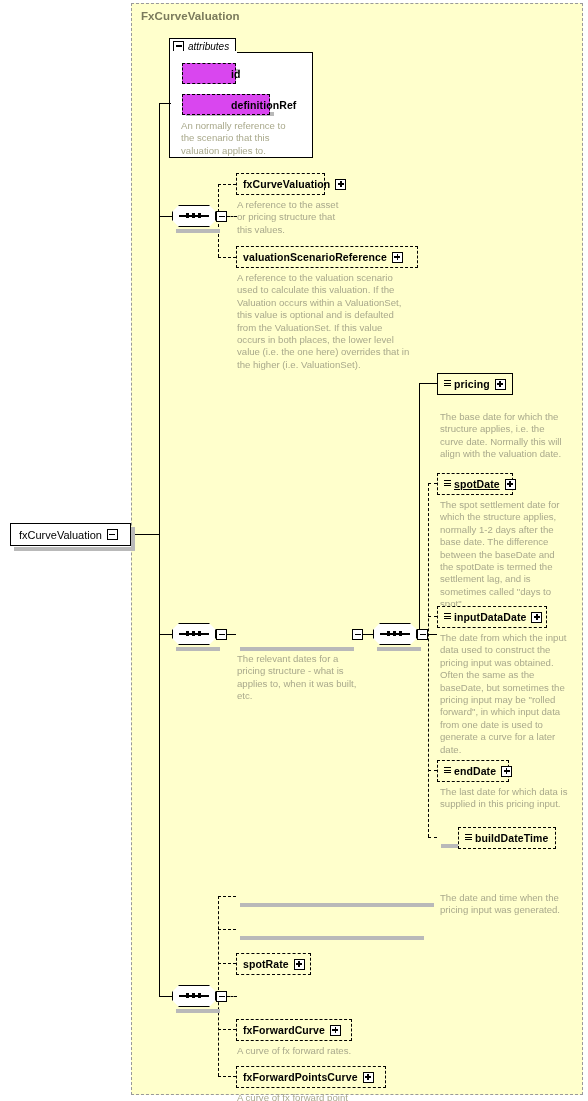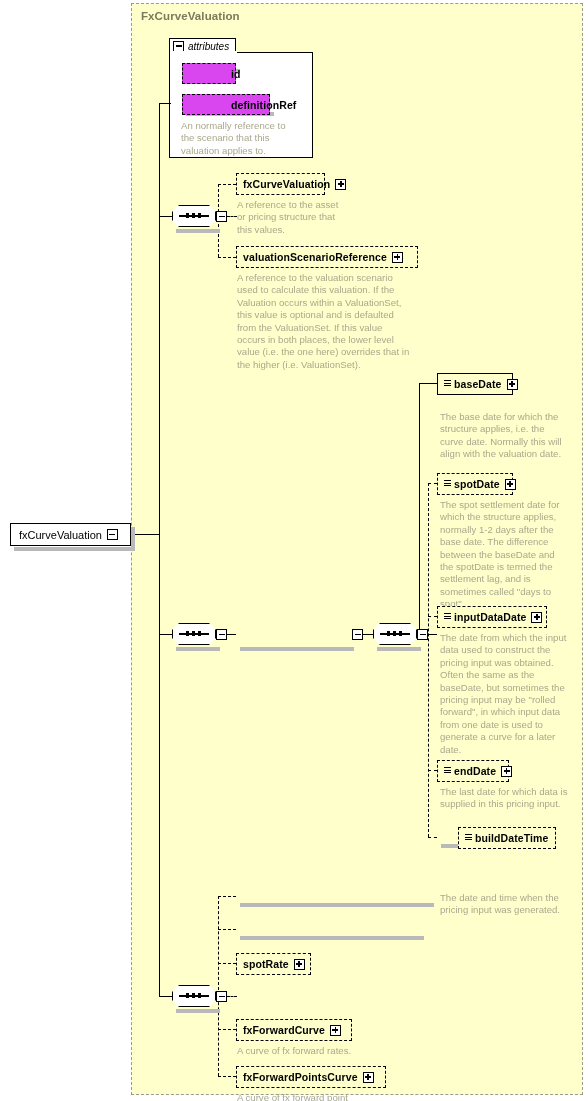--- a/index.html
+++ b/index.html
@@ -290,20 +290,21 @@
         <b></b>
         <b></b>
       </div>
   </div>
   <div class="exp-out" style="left:216px;top:629px;"></div>
 
   <div class="ln h" style="left:227px;top:634px;width:9px;"></div>
 
   <div class="shadow" style="left:240px;top:647px;width:114px;height:4px;"></div>
   <div class="exp-out" style="left:352px;top:629px;"></div>
+  <div class="anno" style="left:237px;top:653px;width:122px;">The relevant dates for a pricing structure - what is applies to, when it was built, etc.</div>
 
   <div class="ln h" style="left:363px;top:634px;width:10px;"></div>
 
   <div class="shadow" style="left:377px;top:647px;width:44px;height:4px;"></div>
   <div class="seq" style="left:373px;top:623px;">
     <div class="oct"></div>
     <div class="bar"></div>
     <div class="dots">
         <b></b>
         <b></b>
@@ -322,27 +323,27 @@
   <div class="ln hd" style="left:428px;top:770px;width:9px;"></div>
   <div class="ln hd" style="left:428px;top:837px;width:9px;"></div>
 
   <div class="shadow" style="left:441px;top:390px;width:72px;height:4px;"></div>
   <div class="node solid" style="left:437px;top:373px;width:76px;">
     <span class="seqmark">
         <i></i>
         <i></i>
         <i></i>
       </span>
-    <span class="nm">baseDate</span>
+    <span class="nm">pricing</span>
     <span class="exp plus"></span>
   </div>
   <div class="anno" style="left:440px;top:411px;width:128px;">The base date for which the structure applies, i.e. the curve date. Normally this will align with the valuation date.</div>
 
   <div class="shadow" style="left:441px;top:490px;width:72px;height:4px;"></div>
-  <div class="node dashed" style="left:437px;top:473px;width:76px;">
+  <div class="node dashed" style="left:437px;top:473px;width:76px;text-decoration:underline;">
     <span class="seqmark">
         <i></i>
         <i></i>
         <i></i>
       </span>
     <span class="nm">spotDate</span>
     <span class="exp plus"></span>
   </div>
   <div class="anno" style="left:440px;top:499px;width:130px;">The spot settlement date for which the structure applies, normally 1-2 days after the base date. The difference between the baseDate and the spotDate is termed the settlement lag, and is sometimes called "days to spot".</div>
 

